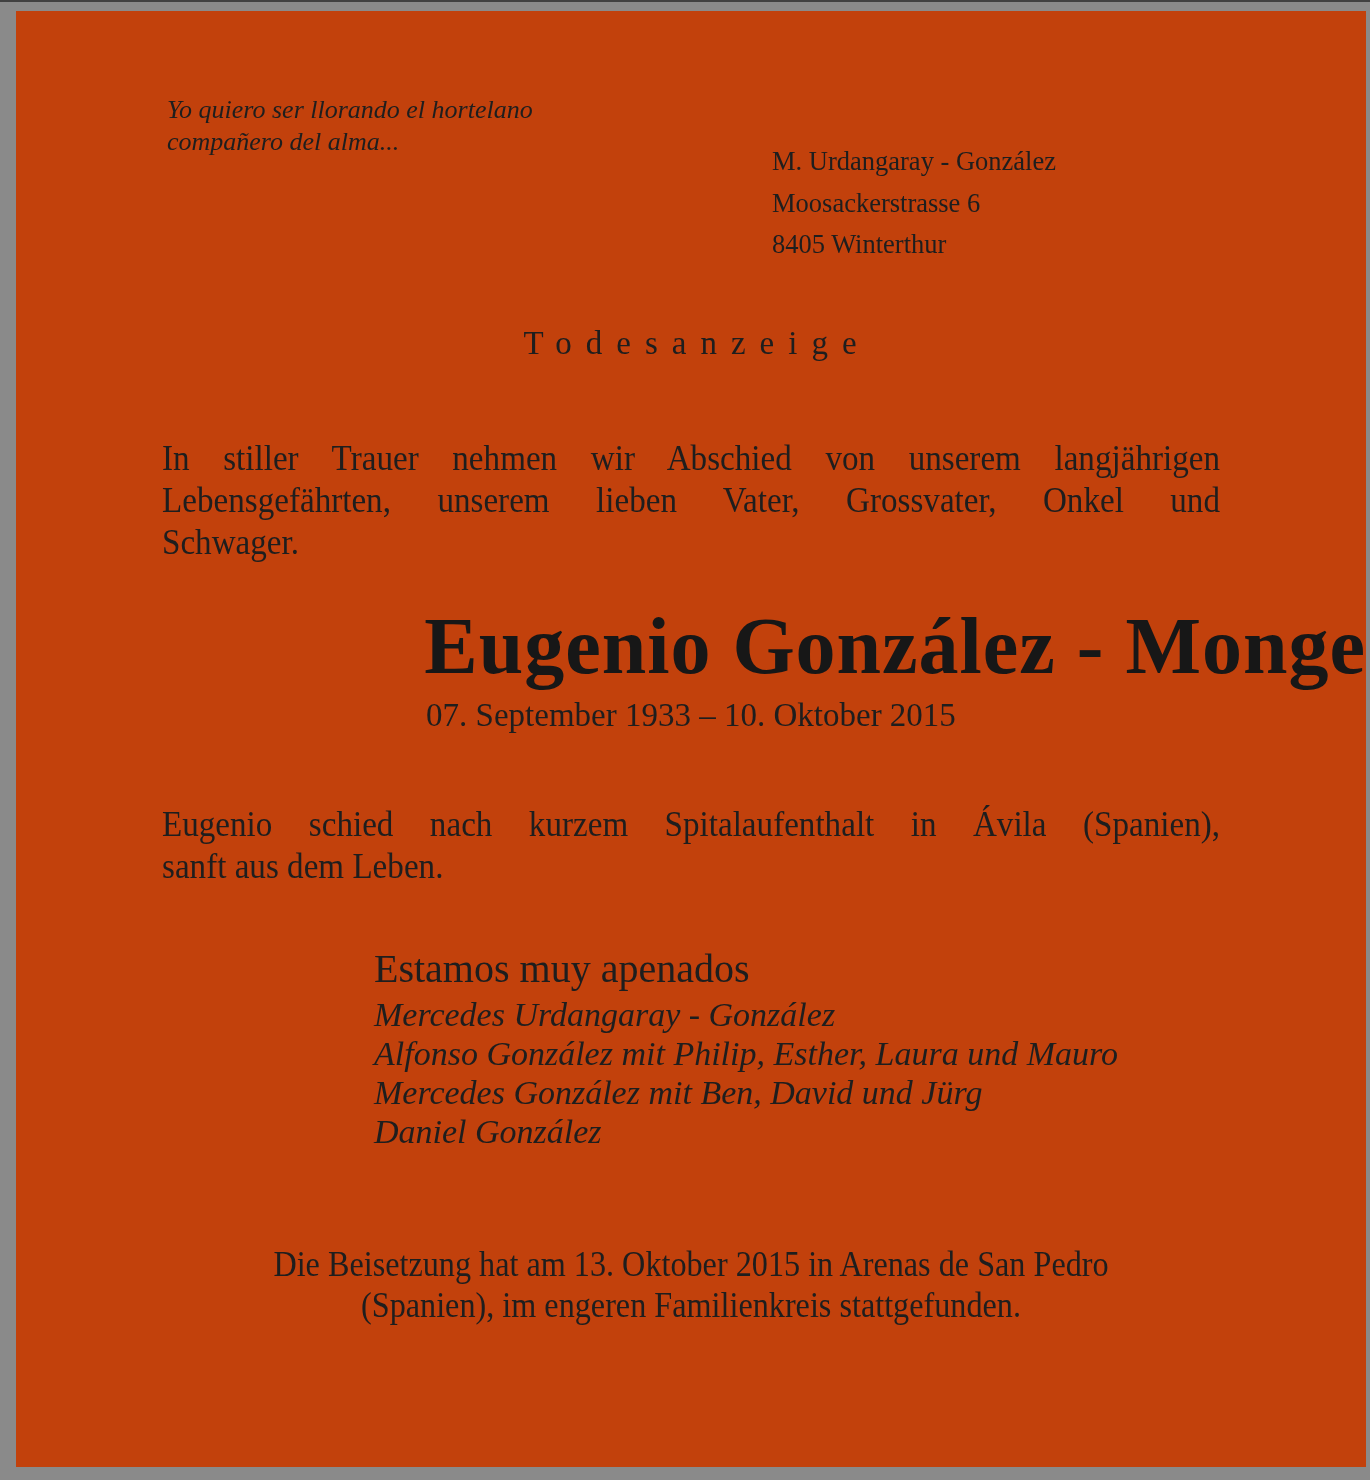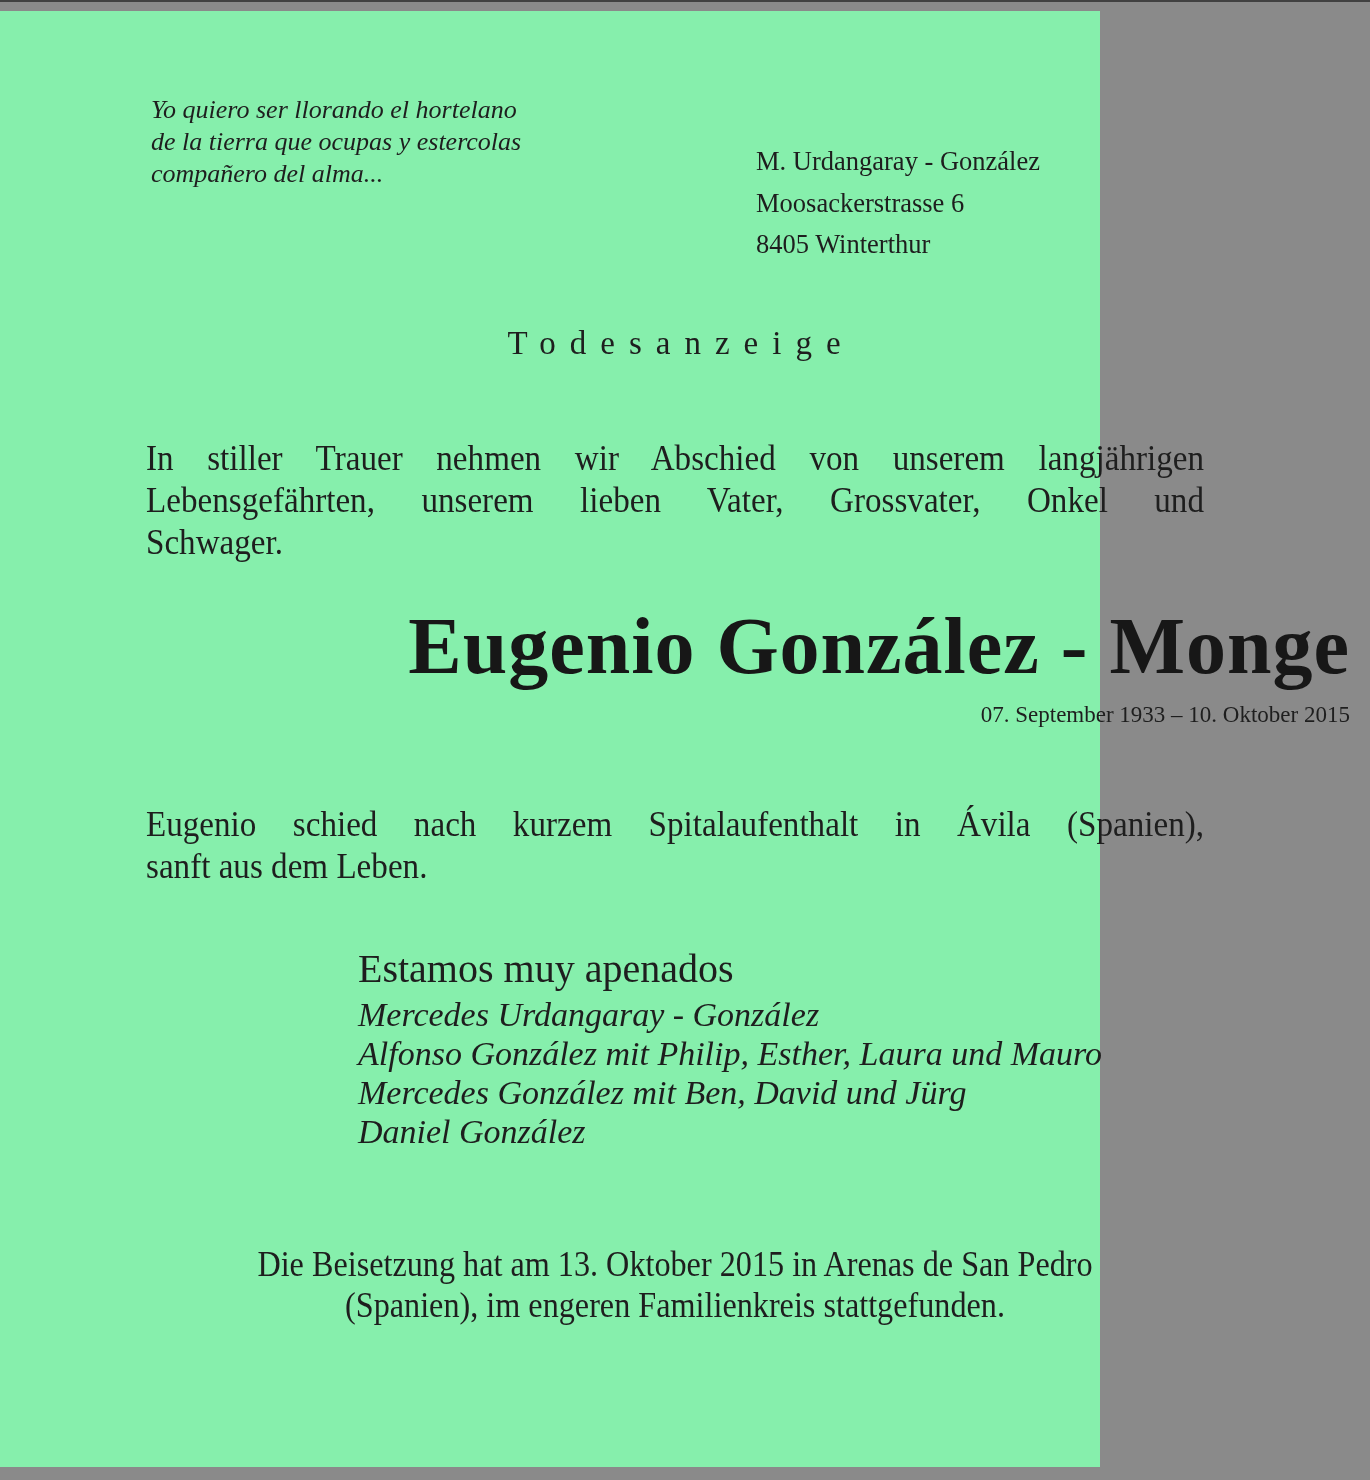--- a/index.html
+++ b/index.html
@@ -16,23 +16,23 @@
     overflow: hidden;
   }
   .top-edge {
     position: absolute;
     left: 0; top: 0;
     width: 1370px; height: 2px;
     background: #414141;
   }
   .page {
     position: absolute;
-    left: 0; top: 11px;
-    width: 1100px; height: 1456px;
-    background: #86efac;
+    left: 16px; top: 11px;
+    width: 1350px; height: 1456px;
+    background: #c2410c;
   }
   .abs { position: absolute; }
 
   .epigraph {
     left: 151px; top: 83px;
     font-style: italic;
     font-size: 26px;
     line-height: 32px;
     white-space: nowrap;
   }
@@ -77,22 +77,22 @@
     font-weight: bold;
     font-size: 80px;
     line-height: 84px;
     letter-spacing: 1px;
     color: #171717;
     white-space: nowrap;
   }
   .dates {
     left: 0; top: 684px;
     width: 1350px;
-    text-align: right;
-    font-size: 23px;
+    text-align: center;
+    font-size: 33px;
     line-height: 40px;
     white-space: nowrap;
   }
   .mourners {
     left: 358px; top: 938px;
     white-space: nowrap;
   }
   .m-intro {
     font-size: 40px;
     line-height: 40px;
@@ -114,21 +114,20 @@
 </style>
 </head>
 <body>
 
 <div class="top-edge"></div>
 
 <div class="page">
 
   <div class="abs epigraph">
     <div>Yo quiero ser llorando el hortelano</div>
-    <div>de la tierra que ocupas y estercolas</div>
     <div>compañero del alma...</div>
   </div>
 
 
   <div class="abs address">
     <div>M. Urdangaray - González</div>
     <div>Moosackerstrasse 6</div>
     <div>8405 Winterthur</div>
   </div>
 

